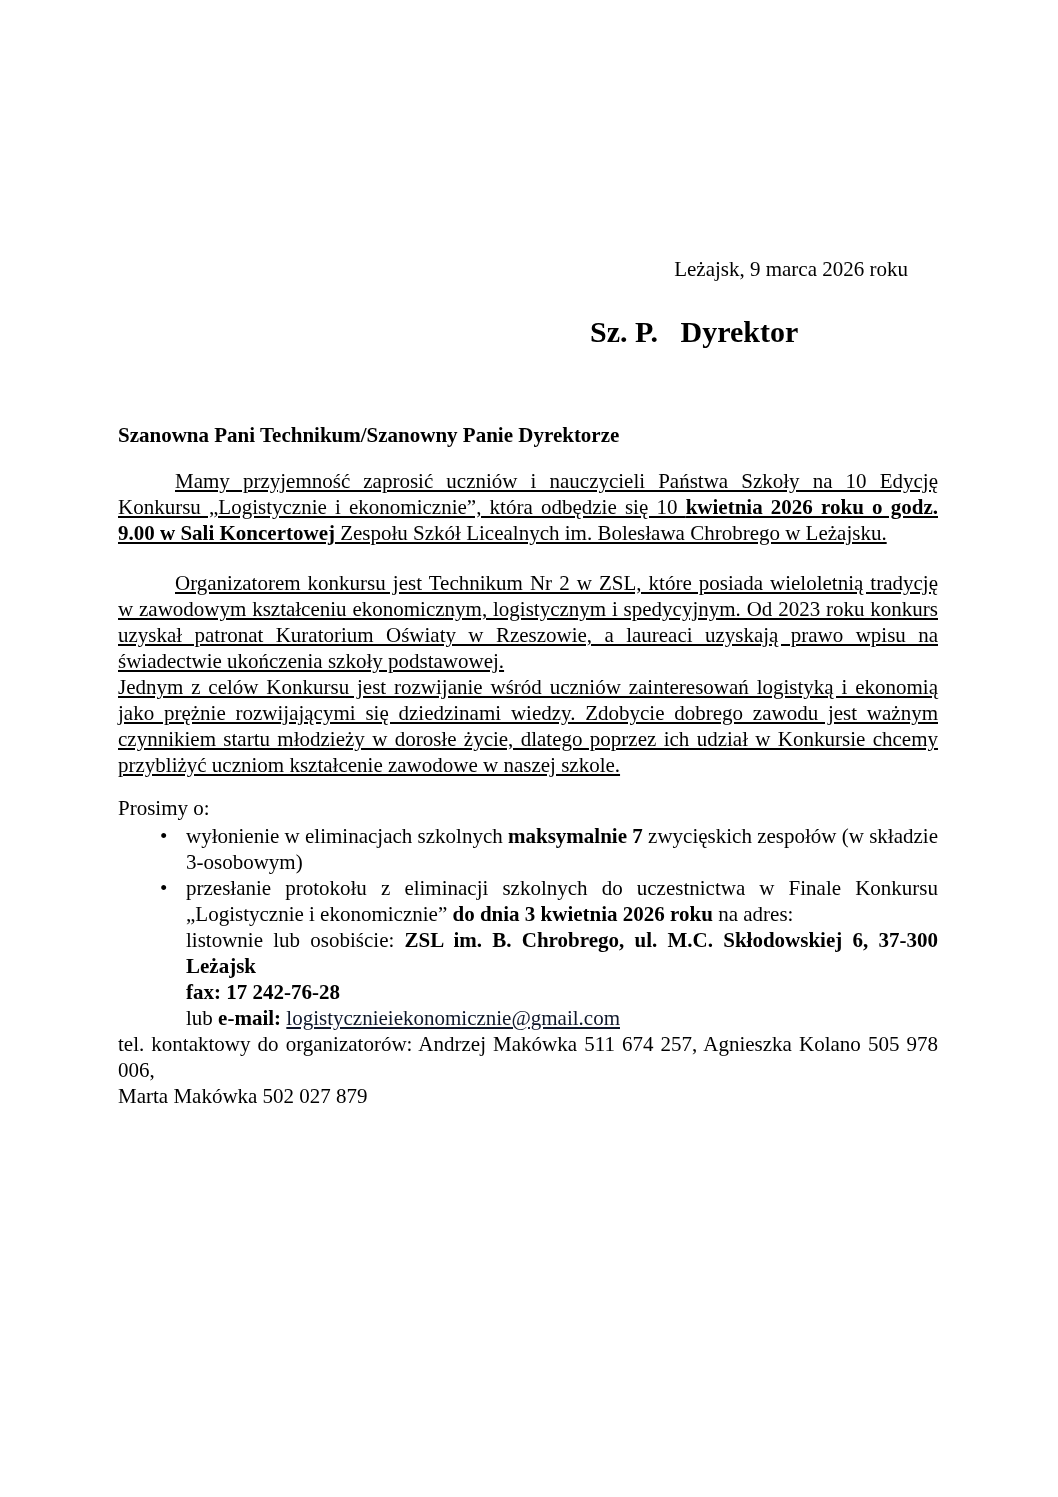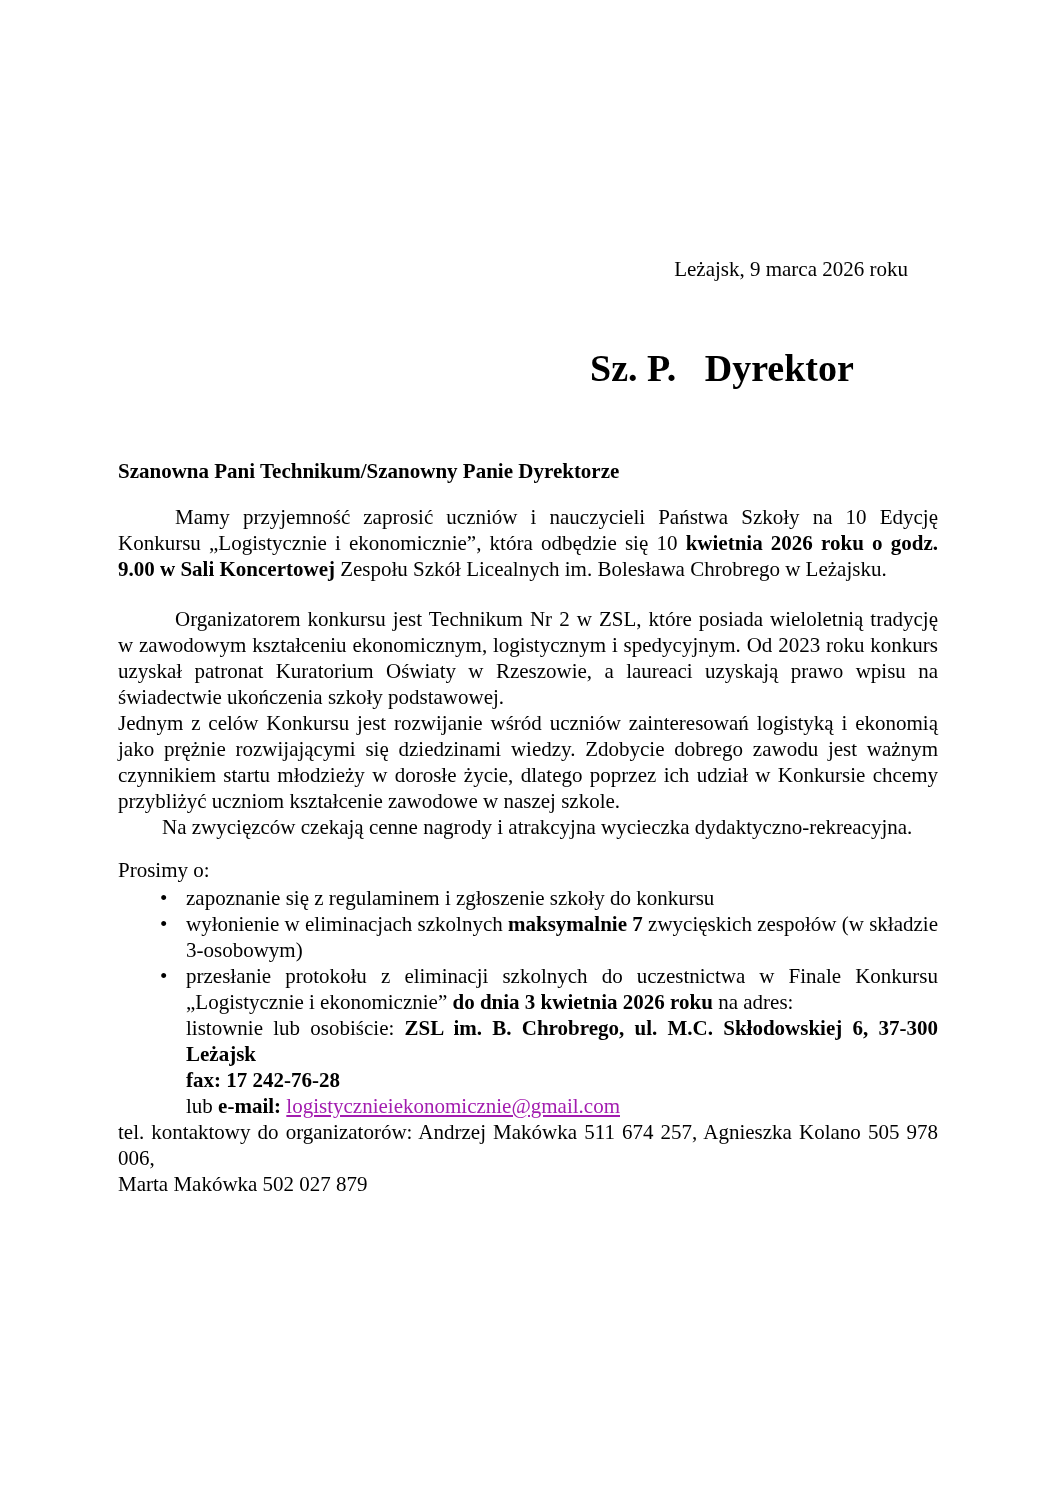--- a/index.html
+++ b/index.html
@@ -12,28 +12,28 @@
     font-family: "Liberation Serif", "DejaVu Serif", serif;
     font-size: 21px;
     box-sizing: border-box;
     padding: 256px 120px 0 118px;
     overflow: hidden;
   }
   p { margin: 0; line-height: 26px; }
   .date-line { text-align: right; padding-right: 30px; }
   .recipient-title {
     font-weight: bold;
-    font-size: 38px;
+    font-size: 30px;
     line-height: 40px;
-    margin-top: 66px;
+    margin-top: 30px;
     margin-left: 472px;
     white-space: pre;
   }
   .salutation { font-weight: bold; margin-top: 70px; }
-  .justify { text-align: justify; }
+  .justify { text-align: justify; text-decoration: underline; }
   .tab-indent { text-indent: 57px; }
   .p1 { margin-top: 20px; }
   .p2 { margin-top: 24px; }
   .p4 { text-indent: 44px; }
   .prosimy { margin-top: 17px; }
   ul.request-list {
     list-style: none;
     margin: 2px 0 0 0;
     padding: 0 0 0 68px;
   }
@@ -42,46 +42,44 @@
     line-height: 26px;
     text-align: justify;
   }
   ul.request-list li::before {
     content: "\2022";
     position: absolute;
     left: -26px;
     top: 0;
   }
   b { font-weight: bold; }
-  a.doc-link { color: #a21caf; text-decoration: underline; cursor: pointer; }
+  a.doc-link { color: #0f172a; text-decoration: underline; cursor: pointer; }
   .contacts { text-align: justify; }
 </style>
 </head>
 <body>
 
 <div class="page">
 
   <p class="date-line">Leżajsk, 9 marca 2026 roku</p>
 
   <p class="recipient-title">Sz. P.   Dyrektor</p>
 
   <p class="salutation">Szanowna Pani Technikum/Szanowny Panie Dyrektorze</p>
 
   <p class="justify tab-indent p1"><span>Mamy przyjemność zaprosić uczniów i nauczycieli Państwa Szkoły na 10 Edycję Konkursu „Logistycznie i ekonomicznie”, która odbędzie się 10 </span><b>kwietnia 2026 roku o godz. 9.00 w Sali Koncertowej</b><span> Zespołu Szkół Licealnych im. Bolesława Chrobrego w Leżajsku.</span></p>
 
   <p class="justify tab-indent p2">Organizatorem konkursu jest Technikum Nr 2 w ZSL, które posiada wieloletnią tradycję w zawodowym kształceniu ekonomicznym, logistycznym i spedycyjnym. Od 2023 roku konkurs uzyskał patronat Kuratorium Oświaty w Rzeszowie, a laureaci uzyskają prawo wpisu na świadectwie ukończenia szkoły podstawowej.</p>
 
   <p class="justify">Jednym z celów Konkursu jest rozwijanie wśród uczniów zainteresowań logistyką i ekonomią jako prężnie rozwijającymi się dziedzinami wiedzy. Zdobycie dobrego zawodu jest ważnym czynnikiem startu młodzieży w dorosłe życie, dlatego poprzez ich udział w Konkursie chcemy przybliżyć uczniom kształcenie zawodowe w naszej szkole.</p>
 
-  <p class="p4">Na zwycięzców czekają cenne nagrody i atrakcyjna wycieczka dydaktyczno-rekreacyjna.</p>
 
   <p class="prosimy">Prosimy o:</p>
 
   <ul class="request-list">
-    <li>zapoznanie się z regulaminem i zgłoszenie szkoły do konkursu</li>
     <li><span>wyłonienie w eliminacjach szkolnych </span><b>maksymalnie 7</b><span> zwycięskich zespołów (w składzie 3-osobowym)</span></li>
     <li><span>przesłanie protokołu z eliminacji szkolnych do uczestnictwa w Finale Konkursu „Logistycznie i ekonomicznie” </span><b>do dnia 3 kwietnia 2026 roku</b><span> na adres:</span><br><span>listownie lub osobiście: </span><b>ZSL im. B. Chrobrego, ul. M.C. Skłodowskiej 6, 37-300 Leżajsk</b><br><b>fax: 17 242-76-28</b><br><span>lub </span><b>e-mail: </b><a class="doc-link">logistycznieiekonomicznie@gmail.com</a></li>
   </ul>
 
 
   <p class="contacts"><span>tel. kontaktowy do organizatorów: Andrzej Makówka 511 674 257, Agnieszka Kolano 505 978 006,</span><br><span>Marta Makówka 502 027 879</span></p>
 
 </div>
 
 </body></html>

